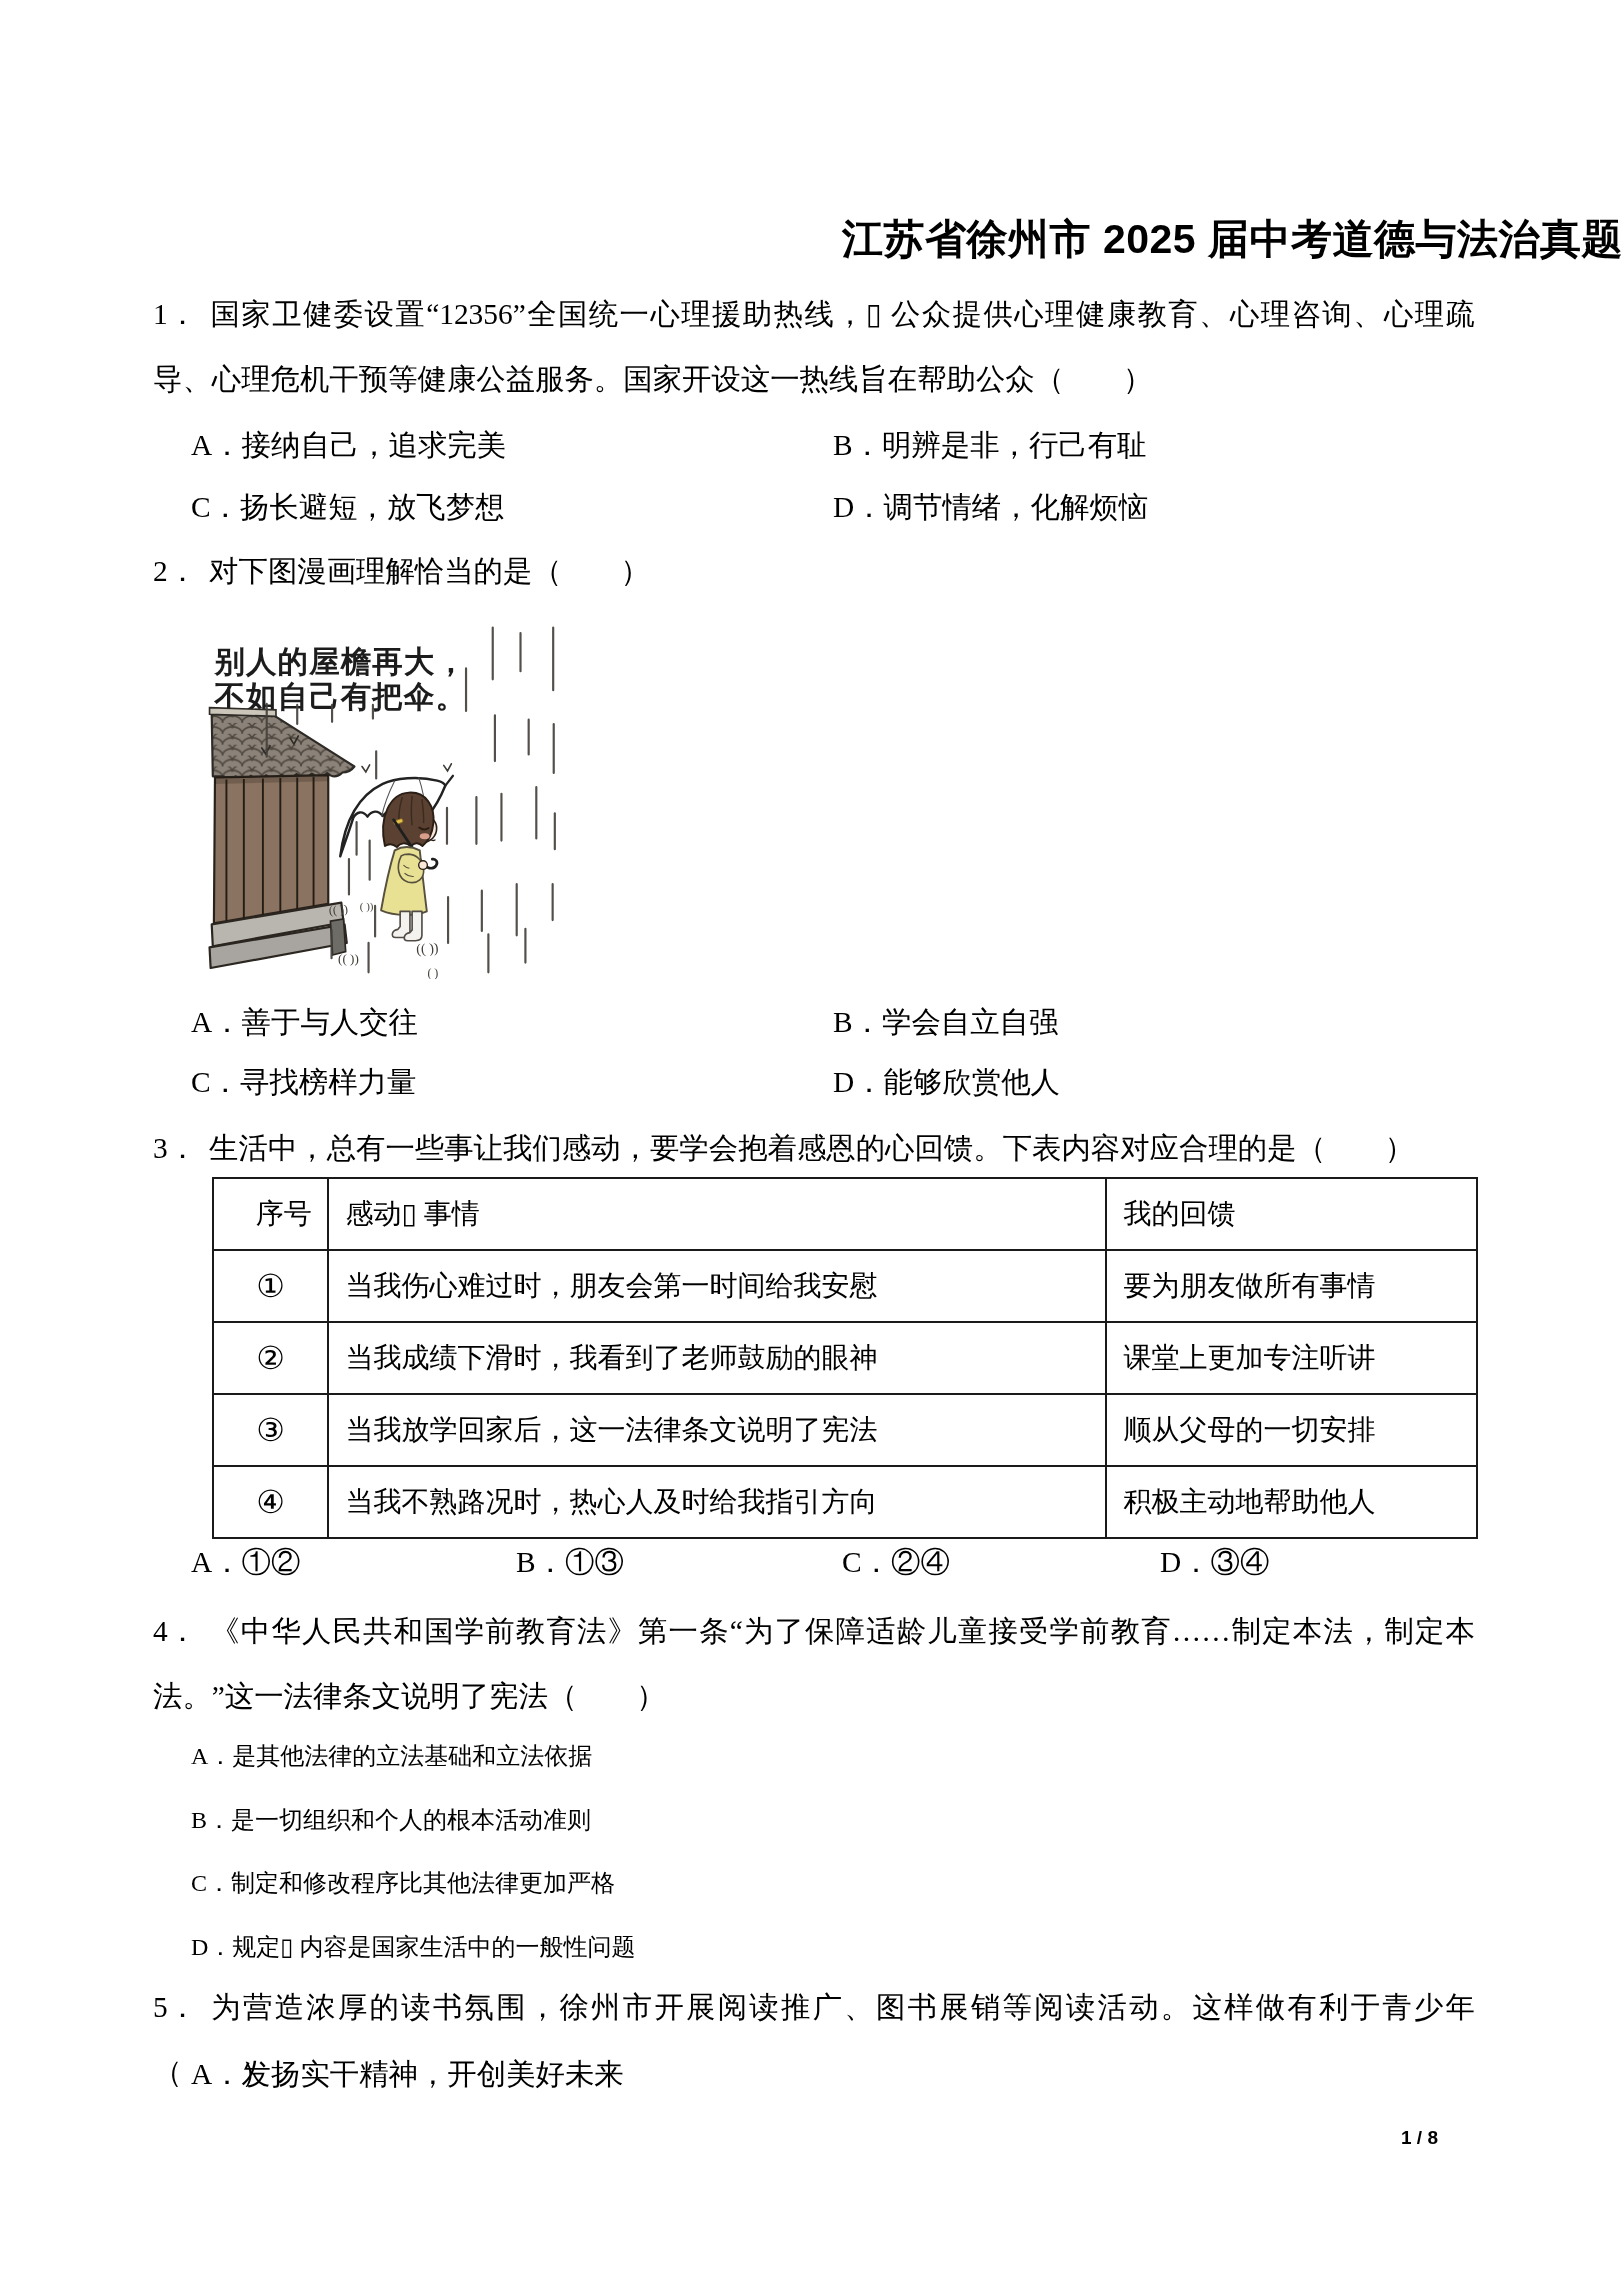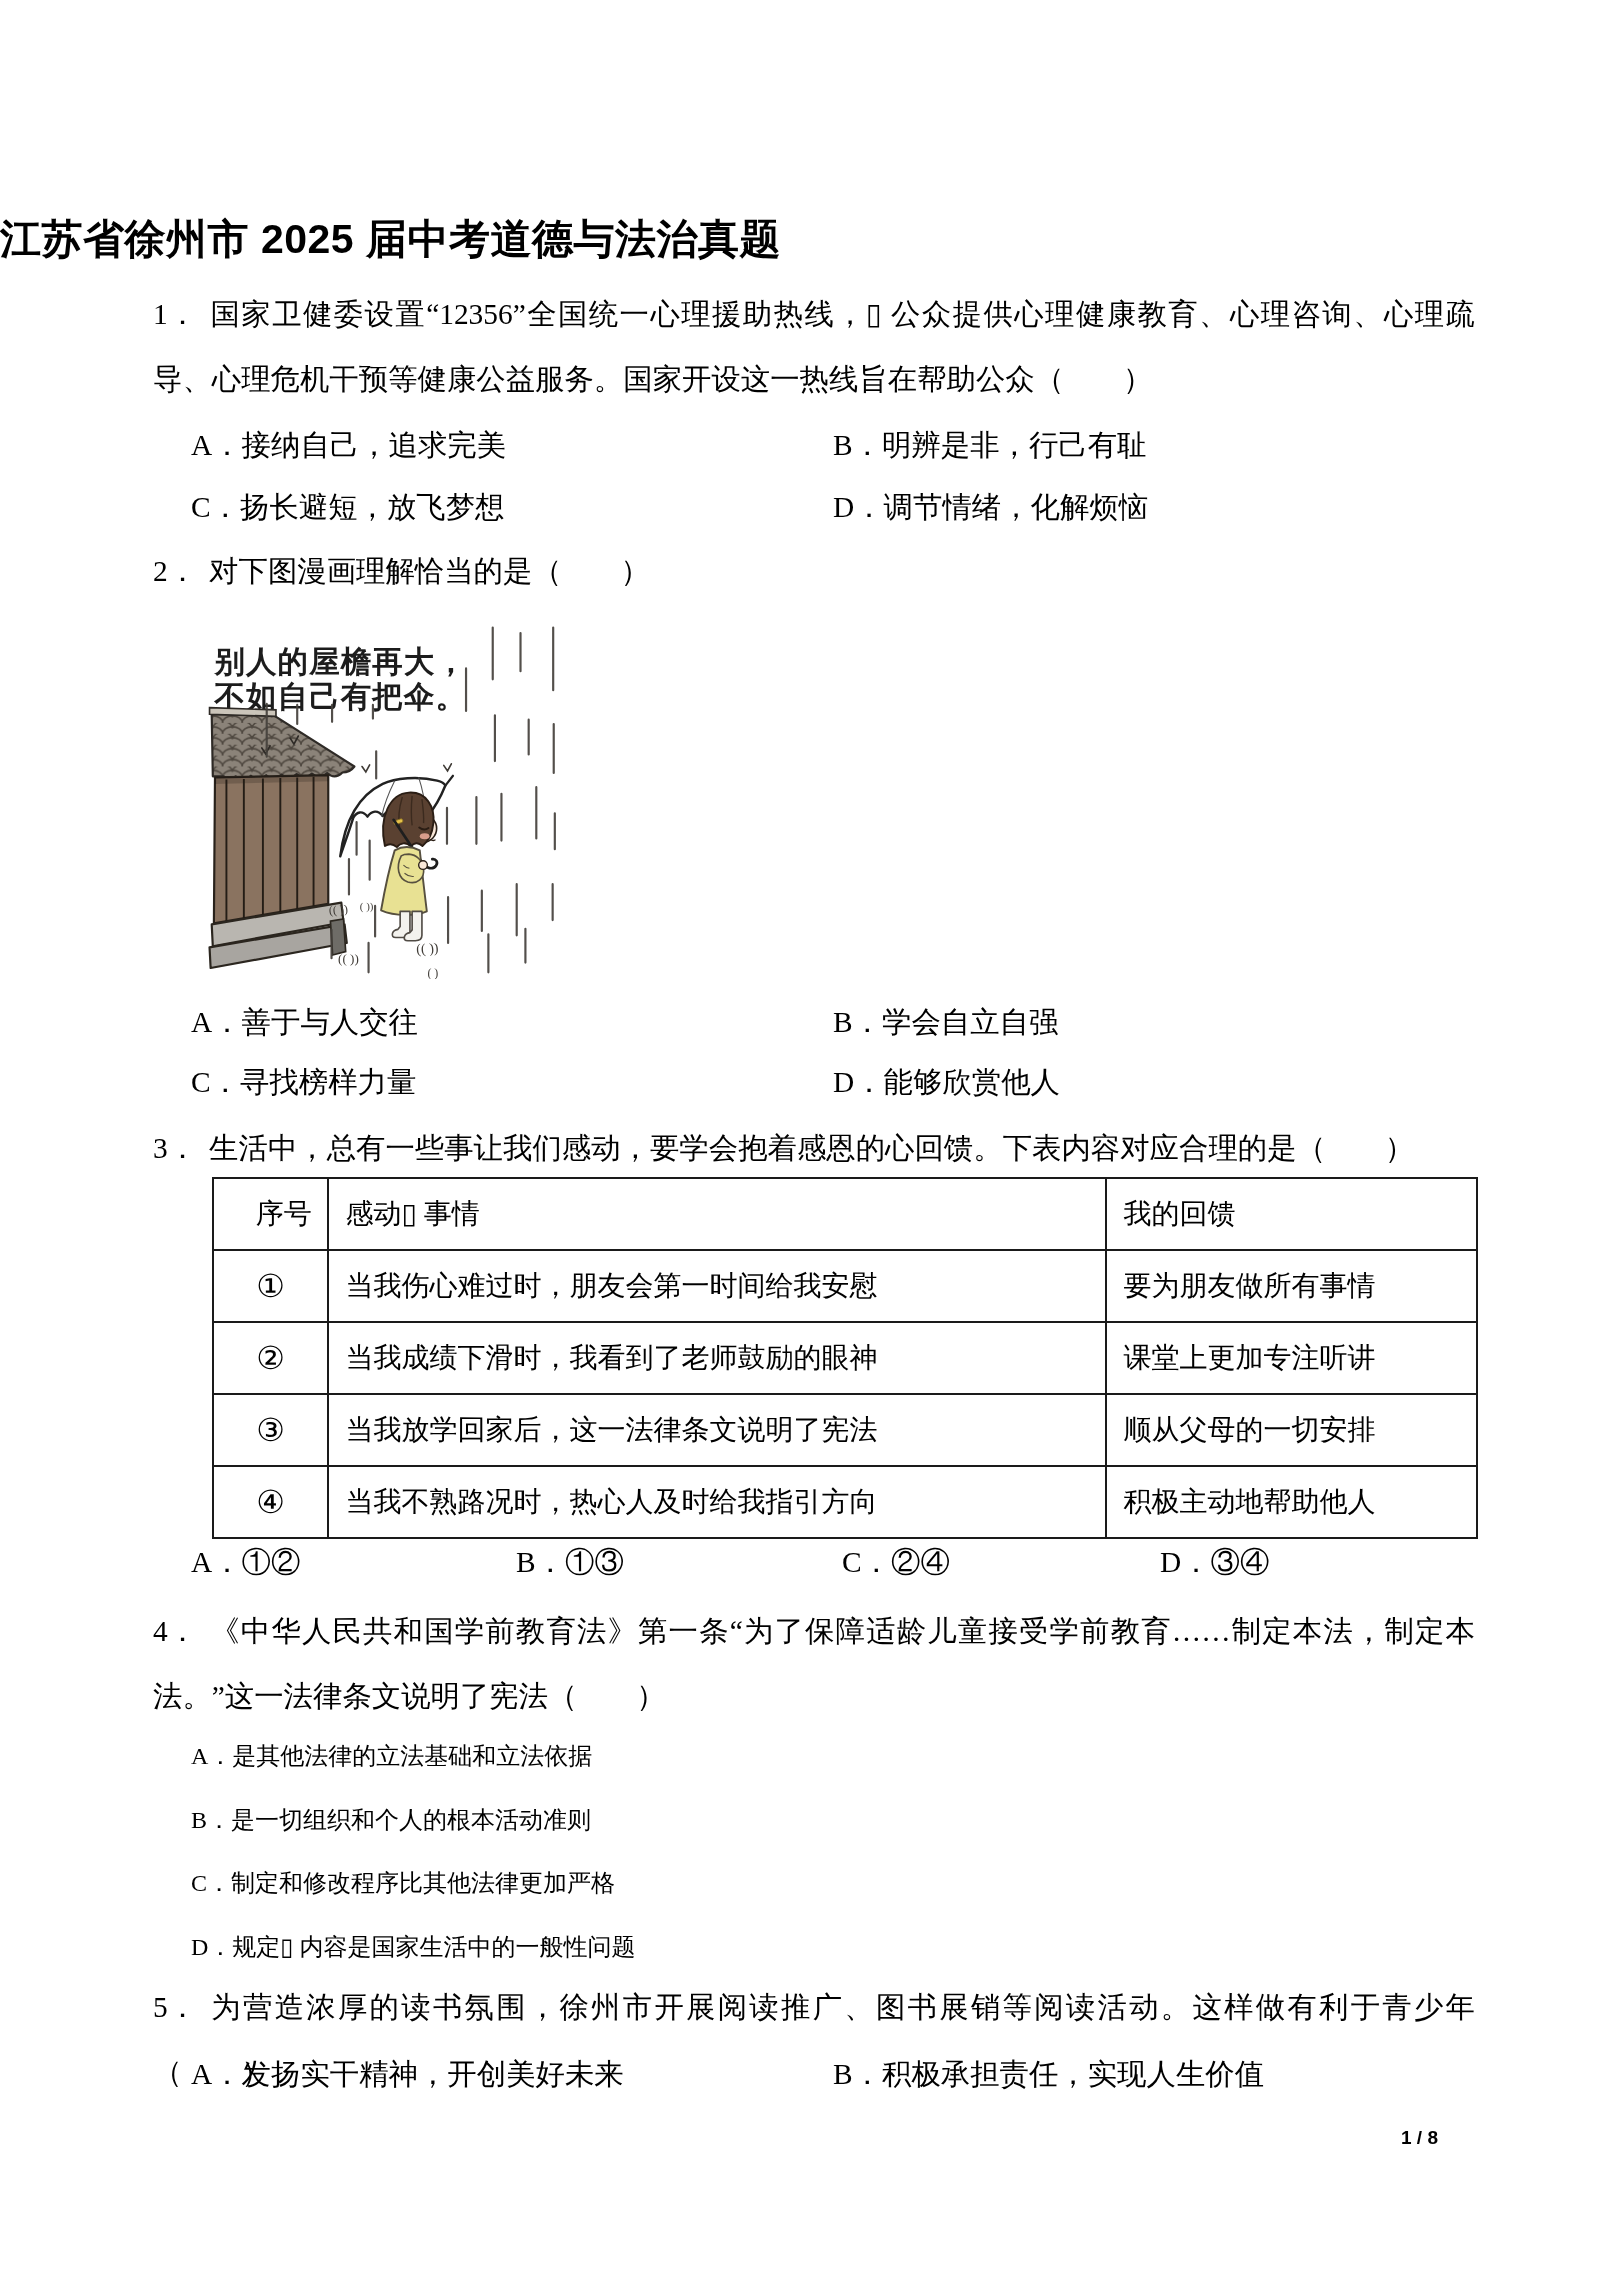--- a/index.html
+++ b/index.html
@@ -20,21 +20,21 @@
     --boot:#f3f2ee;
   }
   html,body{margin:0;padding:0;background:#ffffff;}
   .page{
     position:relative;width:1623px;height:2295px;background:#ffffff;
     font-family:"Liberation Serif","DejaVu Serif",serif;color:var(--ink);
     overflow:hidden;
   }
   .title{
     position:absolute;top:214px;left:0;width:1623px;margin:0;
-    text-align:left;font-family:"Liberation Sans","DejaVu Sans",sans-serif;
+    text-align:right;font-family:"Liberation Sans","DejaVu Sans",sans-serif;
     font-weight:700;font-size:41px;line-height:50px;letter-spacing:0.5px;
   }
   .para{
     position:absolute;left:153px;width:1322px;
     font-size:29.4px;line-height:65px;
     text-align:justify;text-justify:inter-ideograph;
   }
   .qnum{display:inline-block;margin-right:12px;}
   .optrow{position:absolute;left:0;top:0;width:1540px;height:60px;
     font-size:29.4px;line-height:60px;}
@@ -222,19 +222,18 @@
   <div class="optline" style="top:1726px">A．是其他法律的立法基础和立法依据</div>
   <div class="optline" style="top:1790px">B．是一切组织和个人的根本活动准则</div>
   <div class="optline" style="top:1853px">C．制定和修改程序比其他法律更加严格</div>
   <div class="optline" style="top:1917px">D．规定▯ 内容是国家生活中的一般性问题</div>
 
   <div class="para" style="top:1975px">
     <span class="qnum">5．</span><span>为营造浓厚的读书氛围，徐州市开展阅读推广、图书展销等阅读活动。这样做有利于青少年（　　）</span>
   </div>
   <div class="optrow" style="top:2044px">
     <span class="opt posA">A．发扬实干精神，开创美好未来</span>
-    <span class="opt posB">B．积极承担责任，实现人生价值</span>
   </div>
 
   <div class="pagenum">1 / 8</div>
 
 </div>
 
 
 </body></html>

